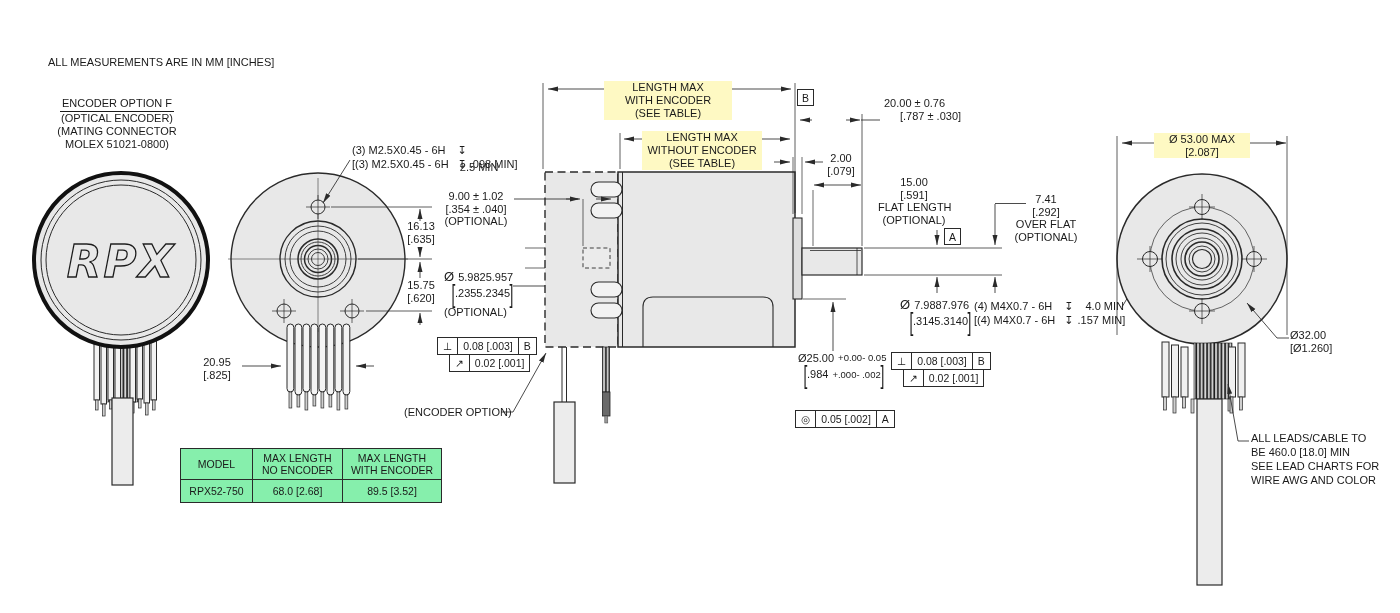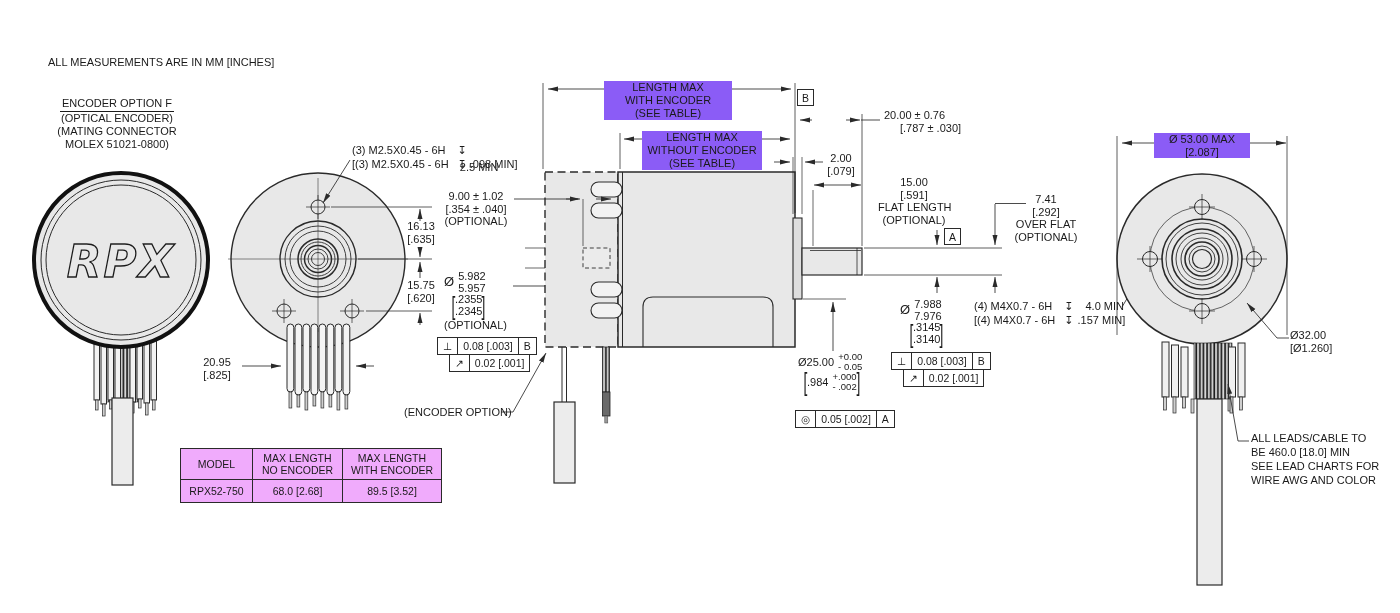--- a/index.html
+++ b/index.html
@@ -1,37 +1,37 @@
 <!DOCTYPE html>
 <html><head>
 <meta charset="utf-8">
 <style>
   html,body{margin:0;padding:0;background:#fff}
   #stage{position:relative;width:1400px;height:613px;background:#fff;overflow:hidden;
          font-family:"Liberation Sans",sans-serif;color:#1a1a1a;}
   #draw{position:absolute;left:0;top:0;z-index:0}
   .lbl{position:absolute;z-index:2;font-size:11px;line-height:12.5px;white-space:nowrap}
   .ctr{text-align:center}
-  .bgw{background:#8b5cf6}
+  .bgw{background:#fef9c3}
   .ul{border-bottom:1.2px solid #1a1a1a;padding:0 2px 1px;display:inline-block}
   .rowl{display:flex;align-items:center}
-  .stack{display:flex;flex-direction:column;line-height:11.5px}
+  .stack{display:flex;flex-direction:row;line-height:11.5px}
   .tol{font-size:9.5px;line-height:10px;margin-left:4px;text-align:center}
   .brak{font-size:25px;font-weight:100;line-height:20px;transform:scaleX(.55);margin:0 -2px}
   .dsym{margin-left:12px}
   .ovl{position:relative;display:inline-block;margin-left:3px}
   .ovl .over{position:absolute;left:-10px;top:3px}
   .fcf{position:absolute;z-index:2;display:flex;flex-direction:column;align-items:flex-start;font-size:10.5px}
   .fcf-row{display:flex;background:#fff;border:1.2px solid #2a2a2a}
   .fcf-row.second{margin-top:-1.2px;margin-left:12px}
   .fcf-cell{padding:0 5px;border-right:1.2px solid #2a2a2a;display:flex;align-items:center;height:16px}
   .fcf-cell:last-child{border-right:none}
   .datum-box{position:absolute;z-index:2;width:15px;height:15px;border:1.3px solid #2a2a2a;background:#fff;
              display:flex;align-items:center;justify-content:center;font-size:10.5px}
-  table.spec{position:absolute;z-index:2;left:180px;top:448px;border-collapse:collapse;font-size:10.5px;background:#f0abfc}
+  table.spec{position:absolute;z-index:2;left:180px;top:448px;border-collapse:collapse;font-size:10.5px;background:#86efac}
   table.spec th,table.spec td{border:1.4px solid #2a2a2a;text-align:center;font-weight:normal;padding:0}
   table.spec th{height:30px}
   table.spec td{height:22px}
   .c1{width:72px}.c2{width:90px}.c3{width:99px}
 </style>
 </head>
 <body>
 
 <div id="stage">
 
@@ -335,21 +335,21 @@
 <div class="lbl ctr bgw" style="left:642px;top:131px;width:120px;line-height:13px">
   <span>LENGTH MAX</span><br>
   <span>WITHOUT ENCODER</span><br>
   <span>(SEE TABLE)</span>
 </div>
 
 <div class="lbl ctr" style="left:823px;top:152px;width:36px">
   <span>2.00</span><br><span>[.079]</span>
 </div>
 
-<div class="lbl" style="left:884px;top:109px">
+<div class="lbl" style="left:884px;top:97px">
   <span>20.00 ± 0.76</span><br><span style="margin-left:16px">[.787 ± .030]</span>
 </div>
 
 <div class="lbl ctr" style="left:878px;top:176px;width:72px">
   <span>15.00</span><br>
   <span>[.591]</span><br>
   <span>FLAT LENGTH</span><br>
   <span>(OPTIONAL)</span>
 </div>
 

